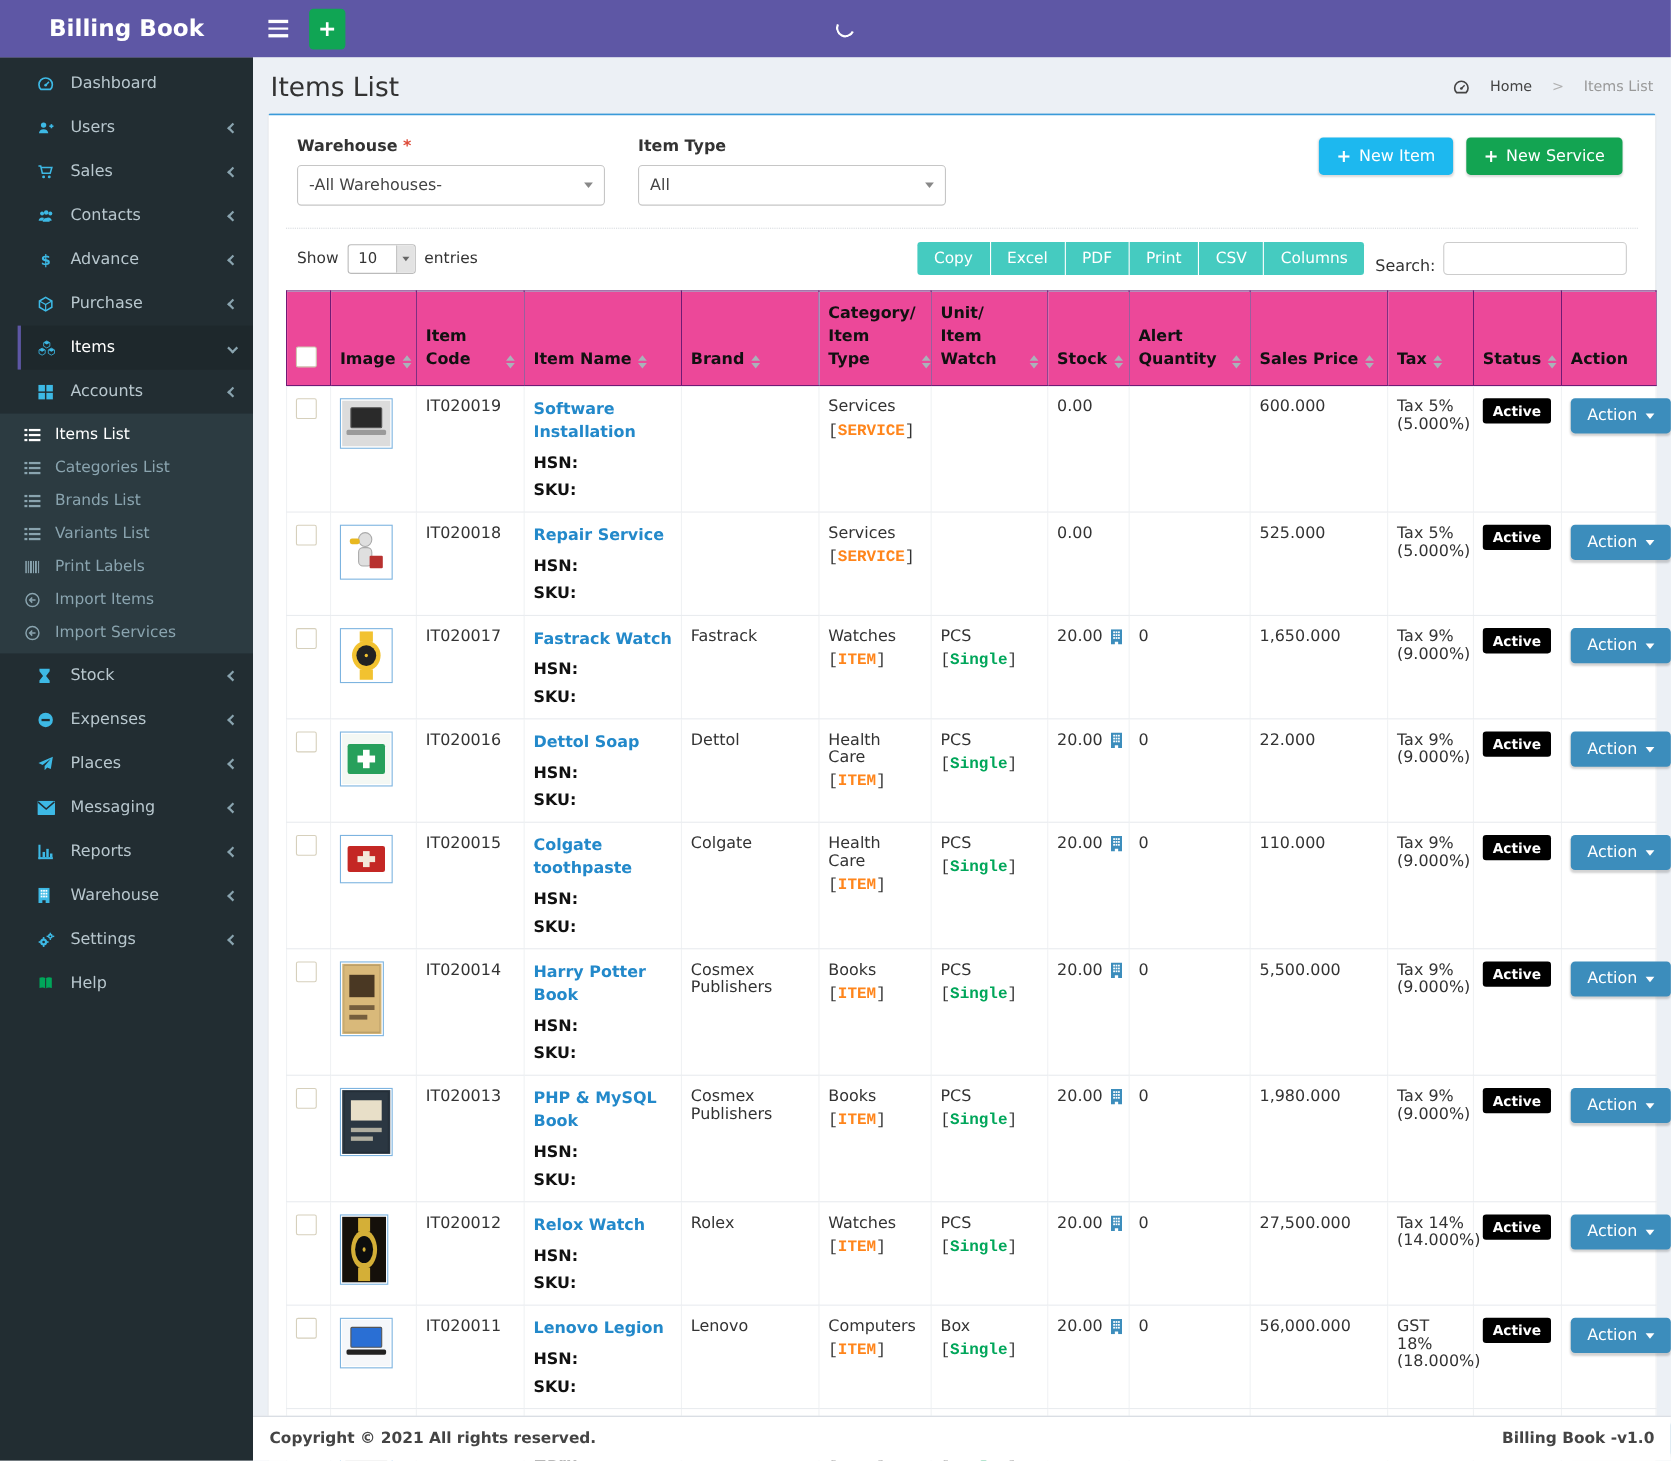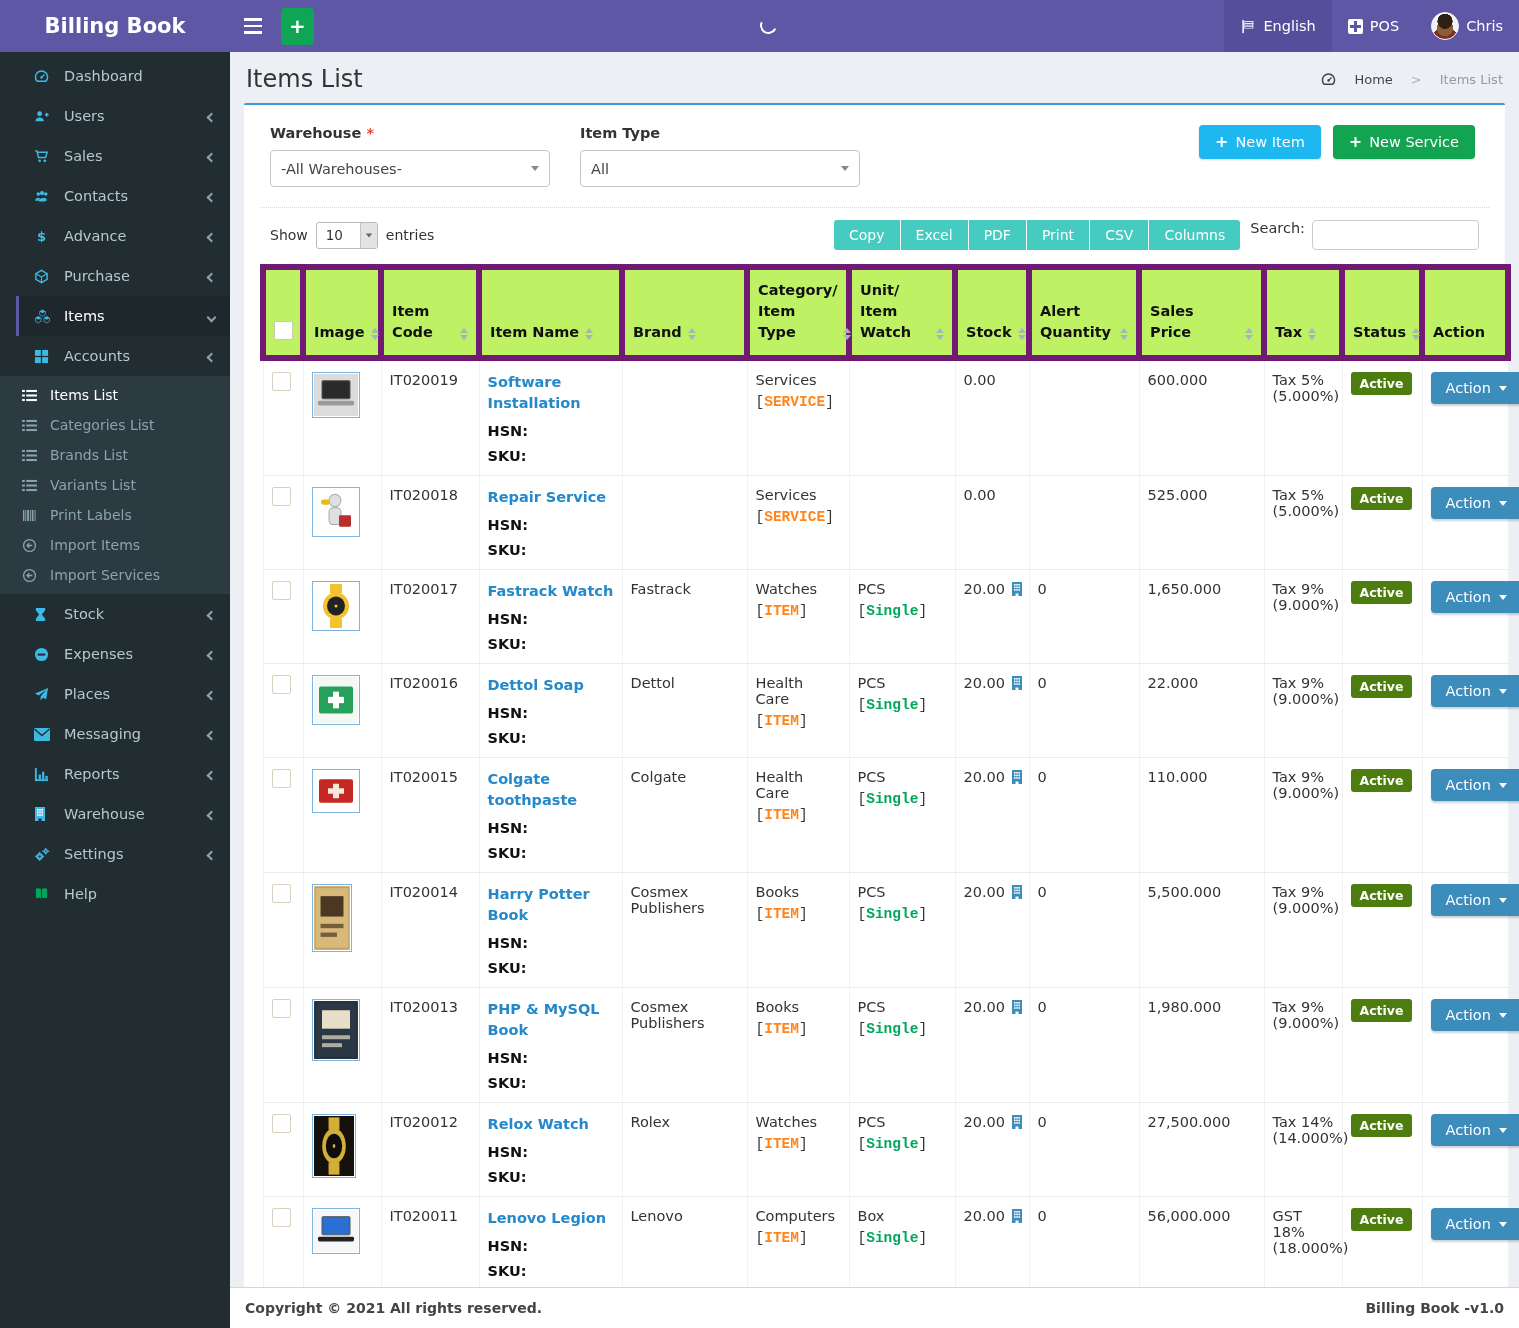--- a/index.html
+++ b/index.html
@@ -74,46 +74,46 @@
   .controls { display:flex; align-items:center; border-top:1px dotted #d6dade; margin:0 6px; padding:12px 10px 10px; }
   .show-group { display:flex; align-items:center; gap:8px; color:#333; }
   .mini-select { display:flex; align-items:stretch; border:1px solid #bbb; border-radius:3px; overflow:hidden; height:27px; width:62px; background:#fff; cursor:pointer; }
   .mini-select .val { flex:1; display:flex; align-items:center; padding-left:9px; font-size:13.5px; }
   .mini-select .arr { width:17px; background:#e3e3e3; border-left:1px solid #c5c5c5; display:flex; align-items:center; justify-content:center; }
   .mini-select .arr .caret-dn { border-top-color:#666; transform:scale(.8); }
   .export-group { display:flex; margin-left:auto; }
   .exp-btn { background:#45cbc0; color:#fff; border:none; font-family:inherit; font-size:14px; padding:7px 15px; margin-right:1px; cursor:pointer; }
   .exp-btn:first-child { border-radius:3px 0 0 3px; }
   .exp-btn:last-child { border-radius:0 3px 3px 0; margin-right:0; }
-  .search-group { display:flex; align-items:flex-start; gap:7px; margin-left:10px; }
+  .search-group { display:flex; align-items:flex-end; gap:7px; margin-left:10px; }
   .search-group label { font-size:14.5px; color:#333; }
   .search-group input { width:167px; height:30px; border:1px solid #ccc; border-radius:4px; padding:0 8px; font-family:inherit; font-size:14px; }
 
   
   table { width:calc(100% - 12px); margin:4px 6px 0; border-collapse:collapse; table-layout:fixed; }
-  thead th { background:#bef264; font-weight:bold; color:#111; text-align:left; vertical-align:bottom;
-             padding:10px 8px 12px; font-size:14.5px; border:6px solid #701a75; position:relative; }
+  thead th { background:#ec4899; font-weight:bold; color:#111; text-align:left; vertical-align:bottom;
+             padding:10px 8px 12px; font-size:14.5px; border:1px solid #701a75; position:relative; }
   thead th .thwrap { display:flex; align-items:flex-end; gap:6px; }
   thead th .tlines { line-height:1.45; }
   .sort { display:inline-flex; flex-direction:column; gap:2px; padding-bottom:3px; }
   .sort i { width:0; height:0; border-left:4px solid transparent; border-right:4px solid transparent; display:block; }
   .sort .up { border-bottom:5px solid #aab2ba; }
   .sort .dn { border-top:5px solid #aab2ba; }
   tbody td { border:1px solid #f0f2f4; border-bottom:1px solid #e9ecef; padding:11px 8px; vertical-align:top; font-size:14.5px; color:#333; background:#fff; }
   .cb { width:19px; height:19px; border:1px solid #cfc9b2; border-radius:2px; background:#fff; display:inline-block; cursor:pointer; }
   td .cb { border-color:#d6d0bc; }
   .thumb { display:inline-block; border:1px solid #7db4e0; background:#fff; line-height:0; padding:1px; }
   .item-link { color:#2389ca; font-weight:bold; cursor:pointer; display:inline-block; line-height:1.45; }
   .meta { font-weight:bold; color:#111; margin-top:9px; font-size:14.5px; }
   .tag-line { margin-top:6px;font-family:Liberation Mono, monospace; }
   .tag-orange { color:#ff851b; font-weight:bold; }
   .tag-green { color:#00a65a; font-weight:bold; }
   .stock-wrap { display:flex; gap:6px; align-items:center; }
   .stock-ic { color:#3c8dbc; display:inline-flex; }
-  .badge-active { background:#4d7c0f; color:#fff; font-size:12.5px; font-weight:bold; padding:4px 9px; border-radius:3px; display:inline-block; }
+  .badge-active { background:#000000; color:#fff; font-size:12.5px; font-weight:bold; padding:4px 9px; border-radius:3px; display:inline-block; }
   .btn-action { background:#3c8dbc; color:#fff; border:none; border-radius:4px; font-family:inherit; font-size:14.5px; padding:8px 15px; display:inline-flex; align-items:center; gap:8px; cursor:pointer; box-shadow:0 2px 2px rgba(0,0,0,.18); }
   .btn-action .caret-dn { border-top-color:#fff; }
 
   
   .main-footer { position:absolute; left:230px; right:0; bottom:0; height:41px; background:#fff; border-top:1px solid #d2d6de;
                  display:flex; align-items:center; justify-content:space-between; padding:0 15px; font-weight:bold; color:#444; font-size:14px; }
 
   .mi svg { display:block; }
 </style>
 </head>
@@ -123,42 +123,20 @@
   <div class="brand">Billing Book</div>
   <div class="nav-left">
     <div class="hamburger">
         <i></i>
         <i></i>
         <i></i>
       </div>
     <div class="quick-add">+</div>
   </div>
   <div class="spinner"></div>
-  <div class="nav-right">
-    <div class="nav-item darker">
-      <span class="mi flag-ic">
-          <svg width="16" height="15" viewBox="0 0 16 16">
-            <rect x="2" y="1" width="1.6" height="14" fill="#fff"></rect>
-            <path d="M4.2 2h9.5l-2-.3 2 .3v8H4.2z" fill="#fff"></path>
-            <rect x="4.8" y="3" width="8" height="1.4" fill="#5e57a5"></rect>
-            <rect x="4.8" y="5.6" width="8" height="1.4" fill="#5e57a5"></rect>
-            <rect x="4.8" y="8.2" width="8" height="1.4" fill="#5e57a5"></rect>
-          </svg>
-        </span>
-      <span>English</span>
-    </div>
-    <div class="nav-item">
-      <span class="pos-ic"></span>
-      <span>POS</span>
-    </div>
-    <div class="nav-item">
-      <span class="avatar"></span>
-      <span>Chris</span>
-    </div>
-  </div>
 </div>
 
 <div class="sidebar">
   <ul class="smenu" id="sidebar-menu">
   <li class="smenu-item">
     <span class="mi">
           <svg width="15" height="15" viewBox="0 0 16 16">
             <path d="M8 2a6.5 6.5 0 0 0-6.5 6.5c0 1.8.7 3.4 1.9 4.5h9.2a6.4 6.4 0 0 0 1.9-4.5A6.5 6.5 0 0 0 8 2z" fill="none" stroke="currentColor" stroke-width="1.6"></path>
             <circle cx="8" cy="9" r="1.3" fill="currentColor"></circle>
             <line x1="8" y1="9" x2="11.2" y2="5.8" stroke="currentColor" stroke-width="1.4"></line>

